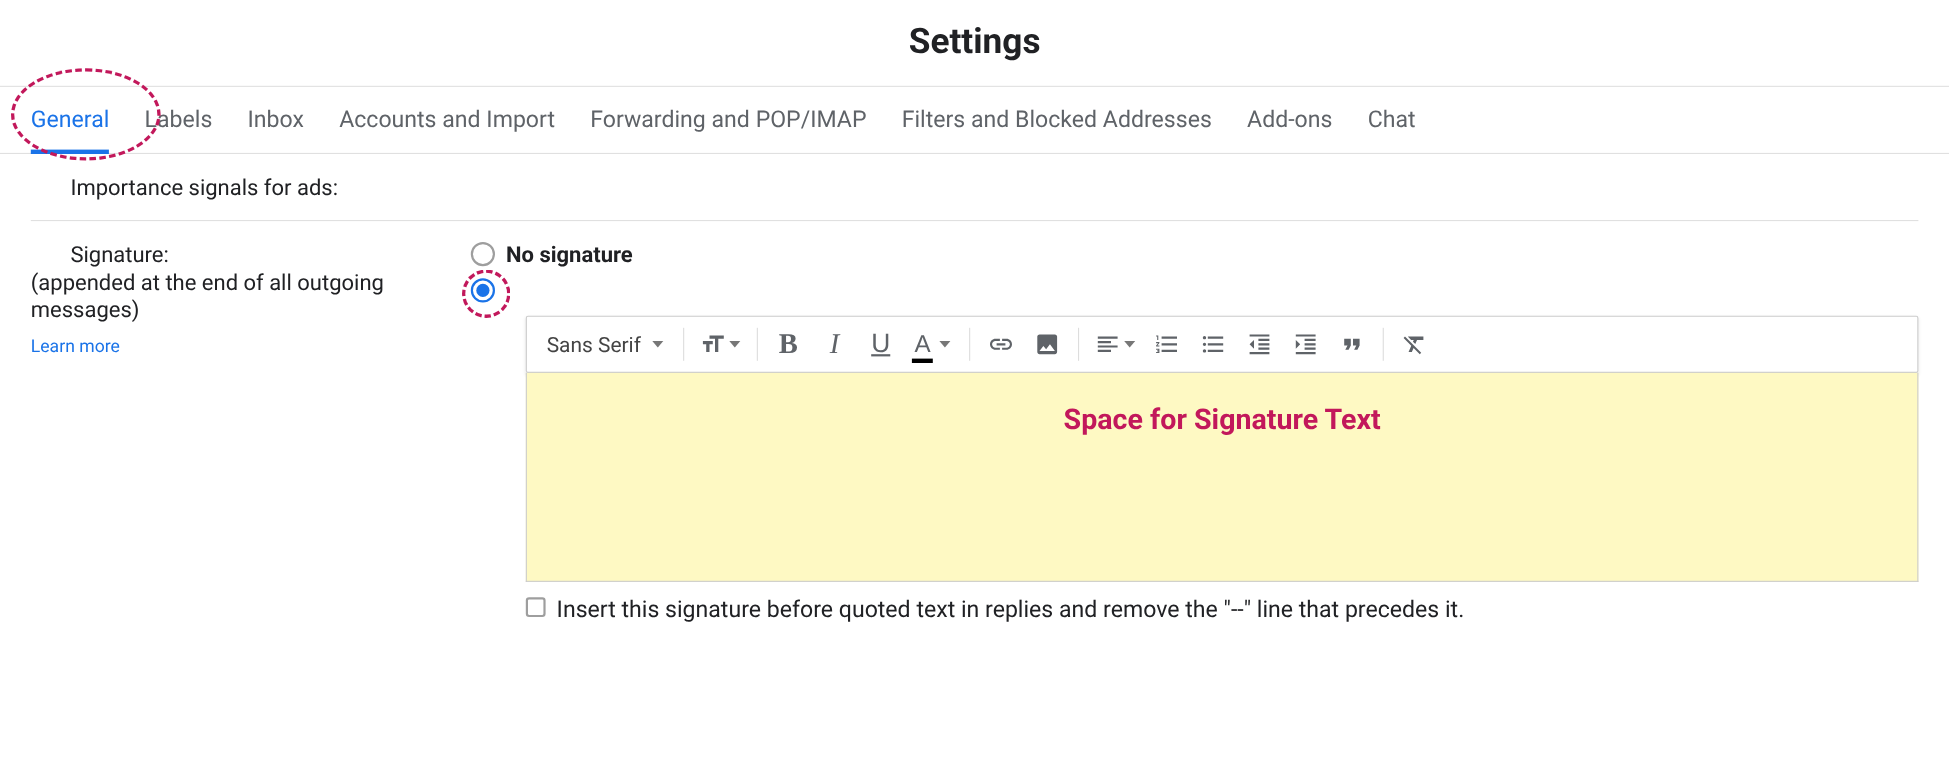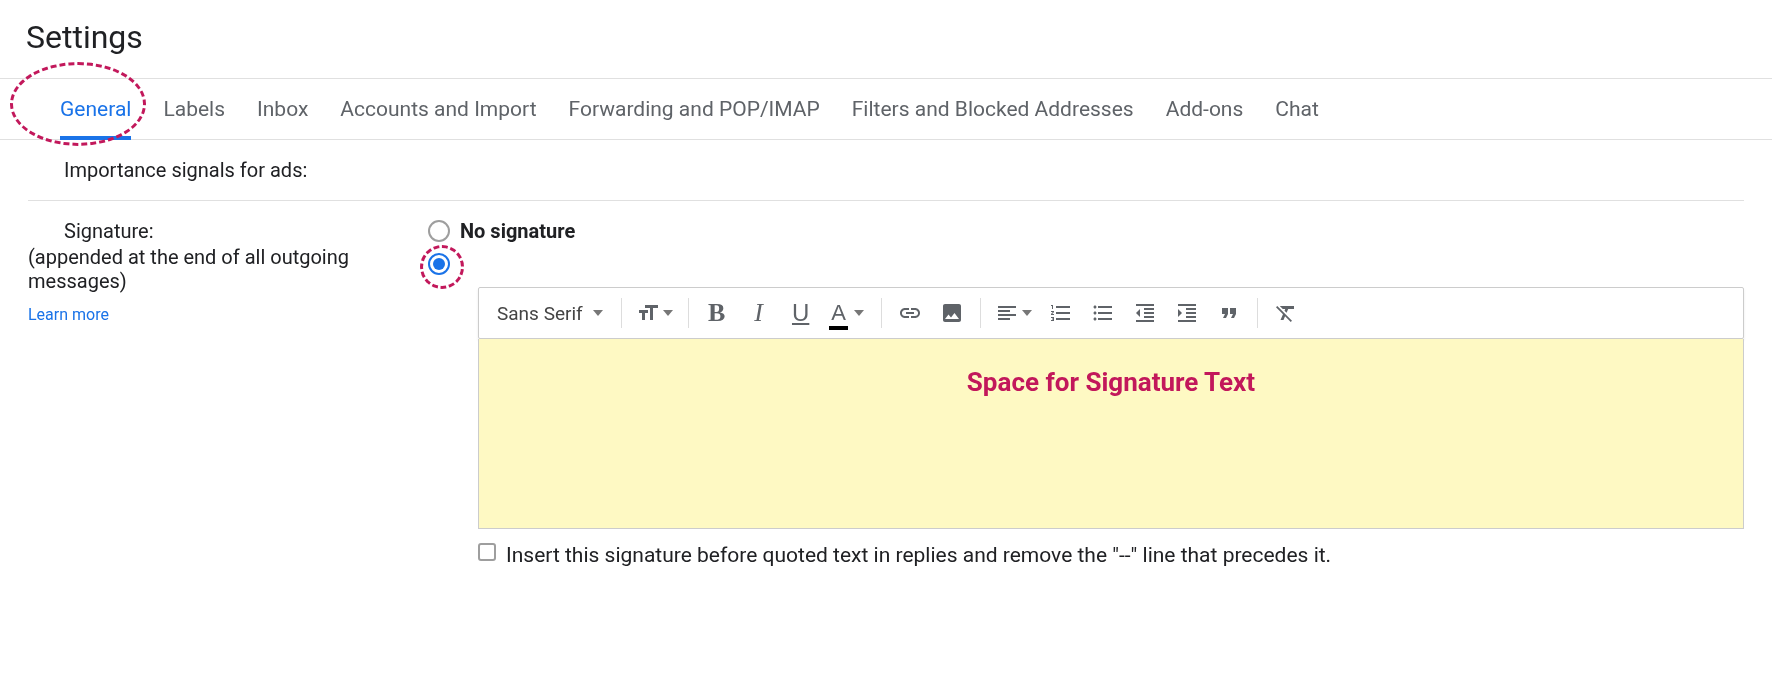--- a/index.html
+++ b/index.html
@@ -4,42 +4,42 @@
   <style>
     * { box-sizing: border-box; margin: 0; padding: 0; }
     body {
       font-family: -apple-system, BlinkMacSystemFont, "Segoe UI", Roboto, Arial, sans-serif;
       background: #fff;
       color: #202124;
       width: 1772px;
     }
     .page-title {
       font-size: 32px;
-      font-weight: 400;
+      font-weight: 700;
       padding: 18px 26px 22px 26px;
       color: #202124;
+      text-align: center;
     }
     .tabs {
       display: flex;
       gap: 32px;
       padding: 0 28px;
       border-top: 1px solid #e0e0e0;
       border-bottom: 1px solid #e0e0e0;
       position: relative;
     }
     .tab {
       font-size: 21px;
       color: #5f6368;
       padding: 18px 0;
       cursor: pointer;
       position: relative;
     }
     .tab.active {
       color: #1a73e8;
-      margin-left: 32px;
     }
     .tab.active::after {
       content: "";
       position: absolute;
       left: 0; right: 0; bottom: -1px;
       height: 4px;
       background: #1a73e8;
     }
     .dashed-oval {
       position: absolute;

